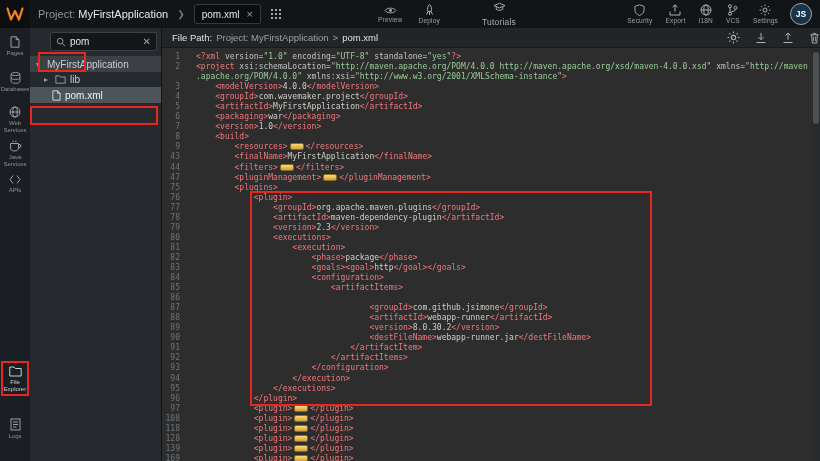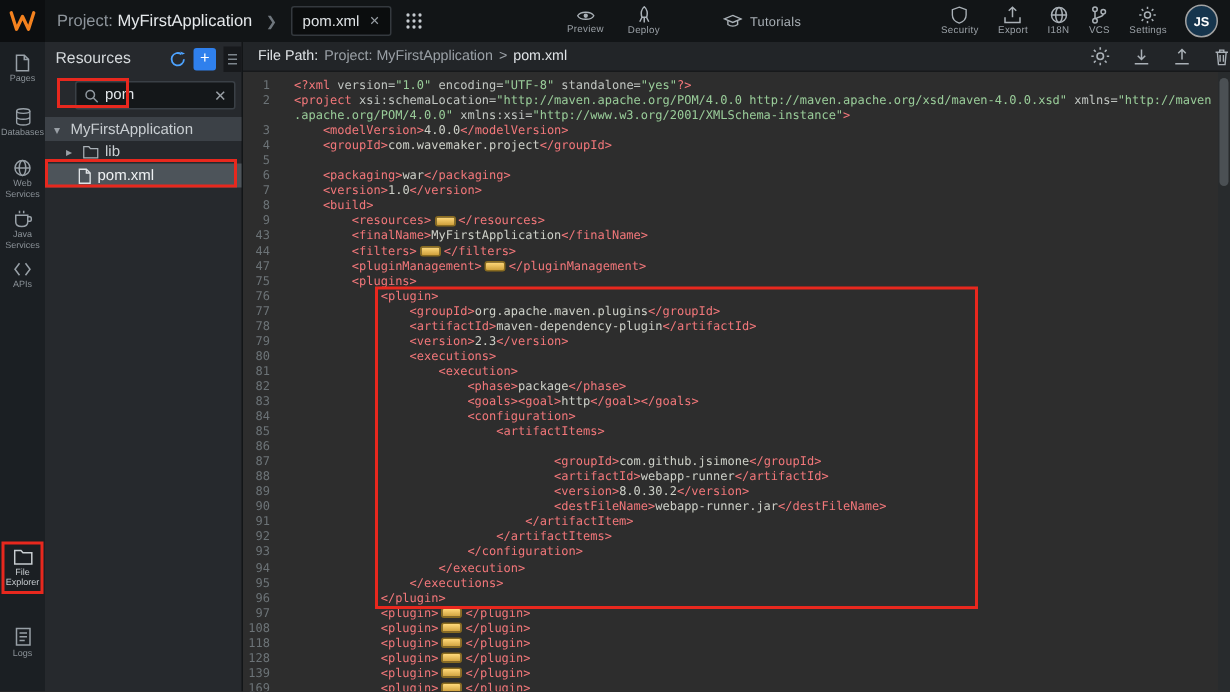--- a/index.html
+++ b/index.html
@@ -14,21 +14,21 @@
   .pname{color:#e6e9ec;margin-left:3px}
   .tb-chev{color:#6f767d;font-size:9px;margin:0 9px}
   .tab{height:20px;background:#0b0d0e;border:1px solid #34393e;border-radius:2px;display:flex;align-items:center;padding:0 7px;gap:7px;cursor:pointer}
   .tname{font-size:10px;color:#dfe3e6}
   .tclose{font-size:11px;color:#9aa0a6;line-height:1}
   .gridbtn{width:18px;height:18px;margin-left:6px;display:flex;align-items:center;justify-content:center;cursor:pointer}
   .center-acts{position:absolute;left:378px;top:0;height:28px;display:flex;align-items:center;gap:16px}
   .right-acts{position:absolute;right:42px;top:0;height:28px;display:flex;align-items:center;gap:13px}
   .tb-act{display:flex;flex-direction:column;align-items:center;justify-content:center;gap:1px;cursor:pointer}
   .tb-lbl{font-size:6.5px;color:#9aa0a6;letter-spacing:.2px;white-space:nowrap}
-  .tut{flex-direction:row;gap:5px}
+  .tut{flex-direction:column;gap:5px}
   .tut .tb-lbl{font-size:8.5px;color:#aab1b7}
   .avatar{position:absolute;right:8px;top:3px;width:22px;height:22px;border-radius:50%;background:#16354d;border:1px solid #a3a3a3;color:#fff;font-size:8.5px;font-weight:bold;display:flex;align-items:center;justify-content:center;cursor:pointer}
 
   
   .sidebar{position:absolute;left:0;top:28px;width:30px;height:433px;background:#1b1f23}
   .sb-item{position:absolute;left:0;width:30px;display:flex;flex-direction:column;align-items:center;gap:2px;cursor:pointer}
   .sb-lbl{font-size:6px;text-align:center;line-height:1.2;color:#8b9298}
 
   
   .resources{position:absolute;left:30px;top:28px;width:132px;height:433px;background:#26292d;border-right:1px solid #121517}
@@ -256,35 +256,20 @@
           <svg width="11" height="13" viewBox="0 0 11 13">
             <rect x="1" y="1" width="9" height="11" fill="none" stroke="#98a0a7"></rect>
             <path d="M3 4 H8 M3 6.5 H8 M3 9 H6.5" stroke="#98a0a7"></path>
           </svg>
         </span>
       <span class="sb-lbl">Logs</span>
     </div>
   </nav>
 
   <aside class="resources">
-    <div class="res-head">
-      <span class="res-title">Resources</span>
-      <span class="res-refresh">
-          <svg width="11" height="11" viewBox="0 0 12 12">
-            <path d="M10.5 6 A4.5 4.5 0 1 1 8.6 2.3" fill="none" stroke="#4da3ff" stroke-width="1.3"></path>
-            <path d="M7.9 0.3 L9 2.7 L11.3 1.8 Z" fill="#4da3ff"></path>
-          </svg>
-        </span>
-      <span class="res-add">+</span>
-      <span class="res-collapse">
-          <i></i>
-          <i></i>
-          <i></i>
-        </span>
-    </div>
     <div class="search">
       <span>
           <svg width="10" height="10" viewBox="0 0 12 12">
             <circle cx="5" cy="5" r="3.4" fill="none" stroke="#8f979e" stroke-width="1.2"></circle>
             <path d="M7.6 7.6 L11 11" stroke="#8f979e" stroke-width="1.2"></path>
           </svg>
         </span>
       <input value="pom" style="">
       <span class="x">✕</span>
     </div>
@@ -345,21 +330,21 @@
         </span>
     </div>
   </div>
 
   <div class="code" id="code-area">
       <div class="code-row"><span class="gutter">1</span><span class="lc"><span class="tk-tag">&lt;?xml </span><span class="tk-attr">version=</span><span class="tk-str">"1.0"</span><span class="tk-attr"> encoding=</span><span class="tk-str">"UTF-8"</span><span class="tk-attr"> standalone=</span><span class="tk-str">"yes"</span><span class="tk-tag">?&gt;</span></span></div>
       <div class="code-row"><span class="gutter">2</span><span class="lc"><span class="tk-tag">&lt;project </span><span class="tk-attr">xsi:schemaLocation=</span><span class="tk-str">"http://maven.apache.org/POM/4.0.0 http://maven.apache.org/xsd/maven-4.0.0.xsd"</span><span class="tk-attr"> xmlns=</span><span class="tk-str">"http://maven</span></span></div>
       <div class="code-row"><span class="gutter"></span><span class="lc"><span class="tk-str">.apache.org/POM/4.0.0"</span><span class="tk-attr"> xmlns:xsi=</span><span class="tk-str">"http://www.w3.org/2001/XMLSchema-instance"</span><span class="tk-tag">&gt;</span></span></div>
       <div class="code-row"><span class="gutter">3</span><span class="lc">    <span class="tk-tag">&lt;modelVersion&gt;</span><span class="tk-txt">4.0.0</span><span class="tk-tag">&lt;/modelVersion&gt;</span></span></div>
       <div class="code-row"><span class="gutter">4</span><span class="lc">    <span class="tk-tag">&lt;groupId&gt;</span><span class="tk-txt">com.wavemaker.project</span><span class="tk-tag">&lt;/groupId&gt;</span></span></div>
-      <div class="code-row"><span class="gutter">5</span></div>
+      <div class="code-row"><span class="gutter">5</span><span class="lc">    <span class="tk-tag">&lt;artifactId&gt;</span><span class="tk-txt">MyFirstApplication</span><span class="tk-tag">&lt;/artifactId&gt;</span></span></div>
       <div class="code-row"><span class="gutter">6</span><span class="lc">    <span class="tk-tag">&lt;packaging&gt;</span><span class="tk-txt">war</span><span class="tk-tag">&lt;/packaging&gt;</span></span></div>
       <div class="code-row"><span class="gutter">7</span><span class="lc">    <span class="tk-tag">&lt;version&gt;</span><span class="tk-txt">1.0</span><span class="tk-tag">&lt;/version&gt;</span></span></div>
       <div class="code-row"><span class="gutter">8</span><span class="lc">    <span class="tk-tag">&lt;build&gt;</span></span></div>
       <div class="code-row"><span class="gutter">9</span><span class="lc">        <span class="tk-tag">&lt;resources&gt;</span><span class="fold"></span><span class="tk-tag">&lt;/resources&gt;</span></span></div>
       <div class="code-row"><span class="gutter">43</span><span class="lc">        <span class="tk-tag">&lt;finalName&gt;</span><span class="tk-txt">MyFirstApplication</span><span class="tk-tag">&lt;/finalName&gt;</span></span></div>
       <div class="code-row"><span class="gutter">44</span><span class="lc">        <span class="tk-tag">&lt;filters&gt;</span><span class="fold"></span><span class="tk-tag">&lt;/filters&gt;</span></span></div>
       <div class="code-row"><span class="gutter">47</span><span class="lc">        <span class="tk-tag">&lt;pluginManagement&gt;</span><span class="fold"></span><span class="tk-tag">&lt;/pluginManagement&gt;</span></span></div>
       <div class="code-row"><span class="gutter">75</span><span class="lc">        <span class="tk-tag">&lt;plugins&gt;</span></span></div>
       <div class="code-row"><span class="gutter">76</span><span class="lc">            <span class="tk-tag">&lt;plugin&gt;</span></span></div>
       <div class="code-row"><span class="gutter">77</span><span class="lc">                <span class="tk-tag">&lt;groupId&gt;</span><span class="tk-txt">org.apache.maven.plugins</span><span class="tk-tag">&lt;/groupId&gt;</span></span></div>

